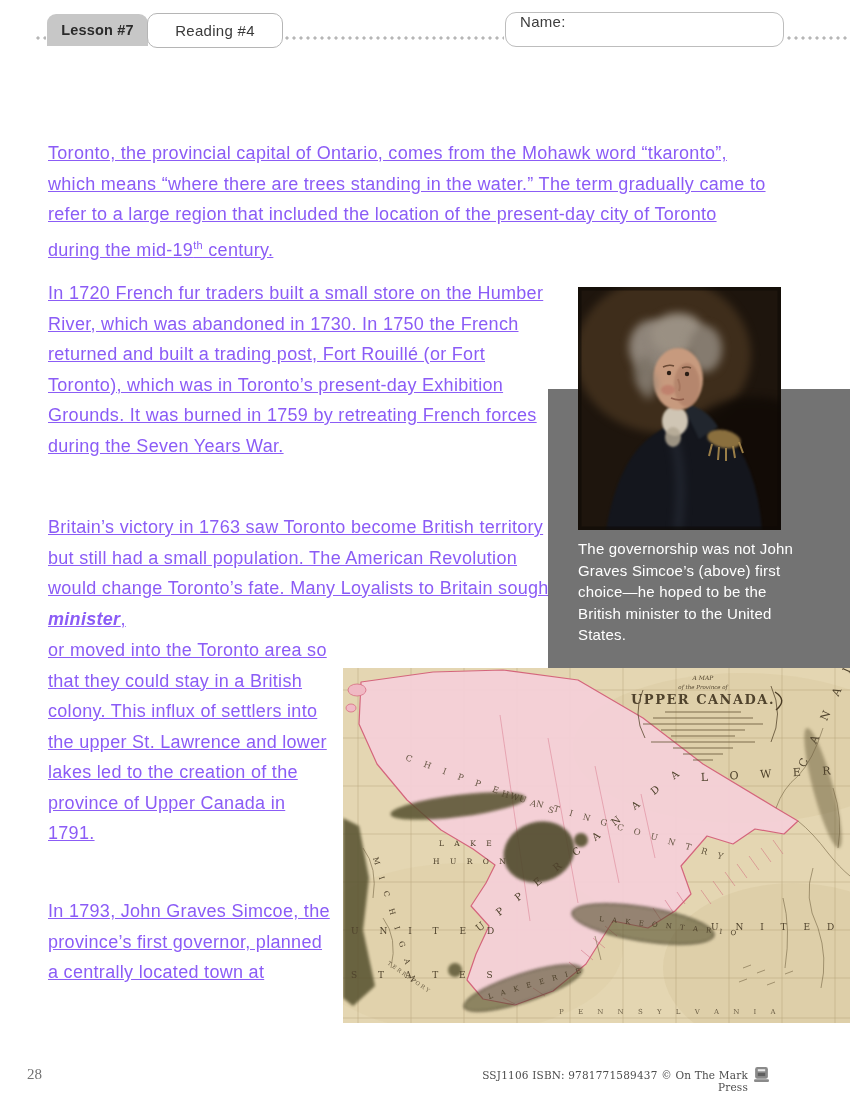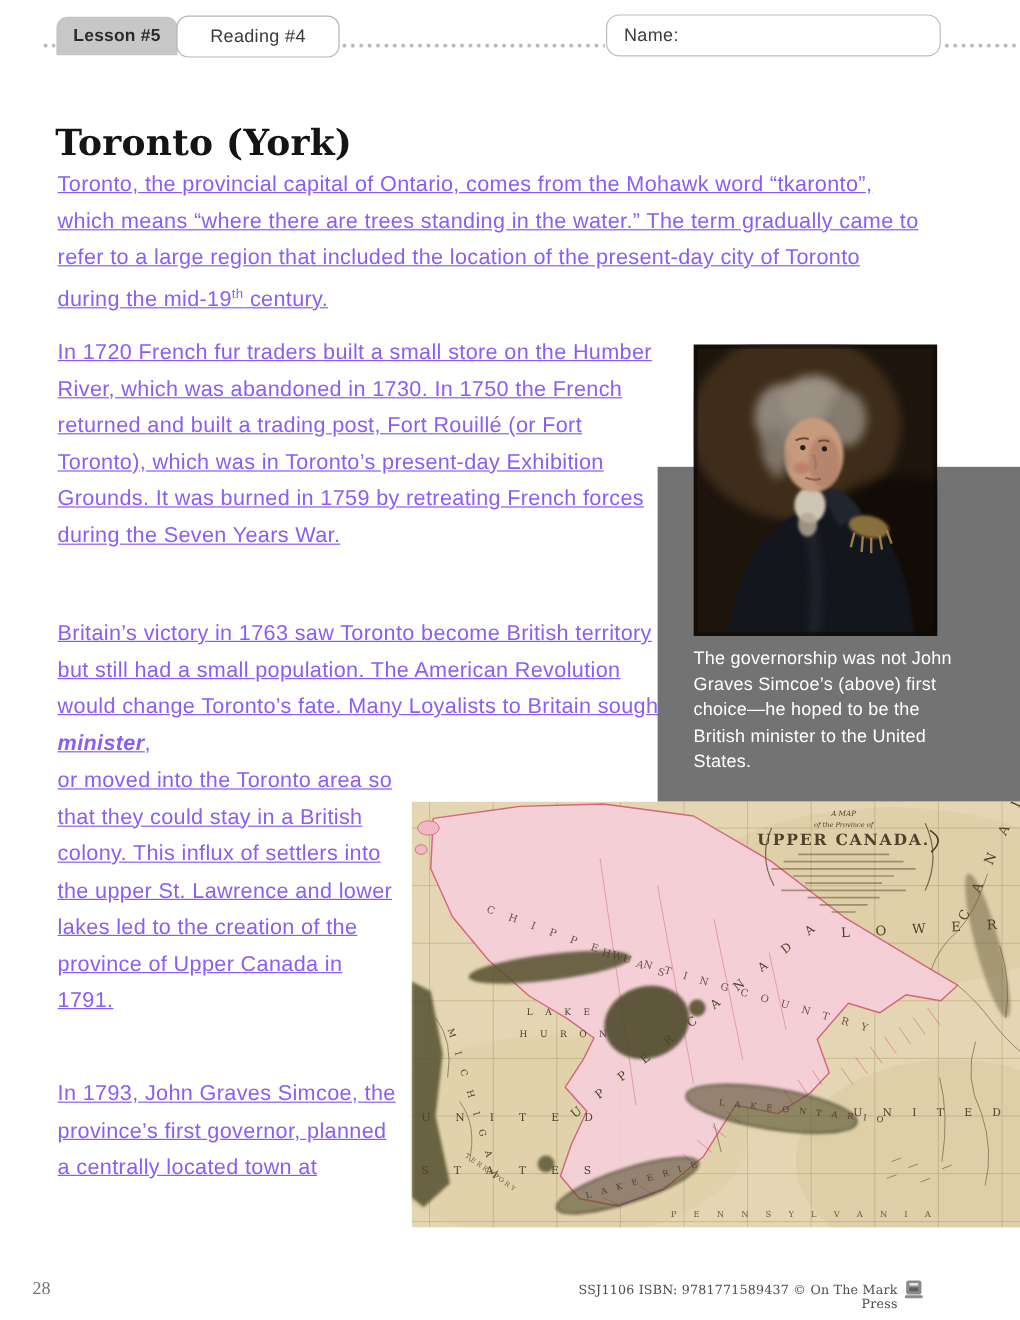--- a/index.html
+++ b/index.html
@@ -13,21 +13,21 @@
   .dots-left{left:36px;width:10px;}
   .dots-mid{left:285px;width:219px;}
   .dots-right{left:787px;width:63px;}
   .tab-lesson{position:absolute;left:47px;top:14px;width:101px;height:32px;background:#c7c7c7;
         border-radius:9px 9px 0 0;display:flex;align-items:center;justify-content:center;
         font-weight:bold;font-size:14.5px;color:#2b2b2b;letter-spacing:.2px;}
   .tab-reading{position:absolute;left:147px;top:13px;width:134px;height:33px;background:#ffffff;
         border:1.6px solid #b5b5b5;border-radius:10px;display:flex;align-items:center;justify-content:center;
         font-size:15px;color:#3a3a3a;letter-spacing:.3px;}
   .name-box{position:absolute;left:505px;top:12px;width:279px;height:35px;background:#ffffff;
-        border:1.6px solid #bdbdbd;border-radius:11px;display:flex;align-items:center;
+        border:1.6px solid #bdbdbd;border-radius:11px;display:flex;
         padding-left:14px;box-sizing:border-box;font-size:15px;color:#3c3c3c;letter-spacing:.3px;}
 
   
   .title{position:absolute;left:46px;top:82px;font-family:"DejaVu Serif",serif;font-size:30px;
         font-weight:700;color:#141414;letter-spacing:.2px;}
   .body-text{position:absolute;font-size:18px;line-height:30.5px;color:#8b5cf6;letter-spacing:.3px;margin:0;text-decoration:underline;}
   .p1{left:48px;top:138px;width:718px;}
   .p2{left:48px;top:278px;width:508px;}
   .p3a{left:48px;top:512px;width:508px;}
   .p3b{left:48px;top:635px;width:284px;}
@@ -52,29 +52,28 @@
   .credits{position:absolute;left:470px;top:1069px;width:278px;text-align:right;
         font-family:"DejaVu Serif",serif;font-size:10.5px;color:#4c4c4c;letter-spacing:.2px;}
   .press-logo{position:absolute;left:753px;top:1066px;width:17px;height:17px;}
 </style>
 </head>
 <body>
 
 <div id="page">
 
   <div class="dots dots-left"></div>
-  <div class="tab-lesson">Lesson #5</div>
+  <div class="tab-lesson">Lesson #7</div>
   <div class="tab-reading">Reading #4</div>
   <div class="dots dots-mid"></div>
   <div class="name-box">
     <span>Name:</span>
   </div>
   <div class="dots dots-right"></div>
 
-  <h1 class="title">Toronto (York)</h1>
 
   <p class="body-text p1"><span>Toronto, the provincial capital of Ontario, comes from the Mohawk word “tkaronto”, which means “where there are trees standing in the water.” The term gradually came to refer to a large region that included the location of the present-day city of Toronto during the mid-19</span><sup>th</sup><span> century.</span></p>
 
   <p class="body-text p2">In 1720 French fur traders built a small store on the Humber River, which was abandoned in 1730. In 1750 the French returned and built a trading post, Fort Rouillé (or Fort Toronto), which was in Toronto’s present-day Exhibition Grounds. It was burned in 1759 by retreating French forces during the Seven Years War.</p>
 
   <p class="body-text p3a"><span>Britain’s victory in 1763 saw Toronto become British territory but still had a small population. The American Revolution would change Toronto’s fate. Many Loyalists to Britain sought </span><span class="vocab">minister</span><span>,</span></p>
 
   <p class="body-text p3b">or moved into the Toronto area so that they could stay in a British colony. This influx of settlers into the upper St. Lawrence and lower lakes led to the creation of the province of Upper Canada in 1791.</p>
 
   <p class="body-text p4">In 1793, John Graves Simcoe, the province’s first governor, planned a centrally located town at</p>

